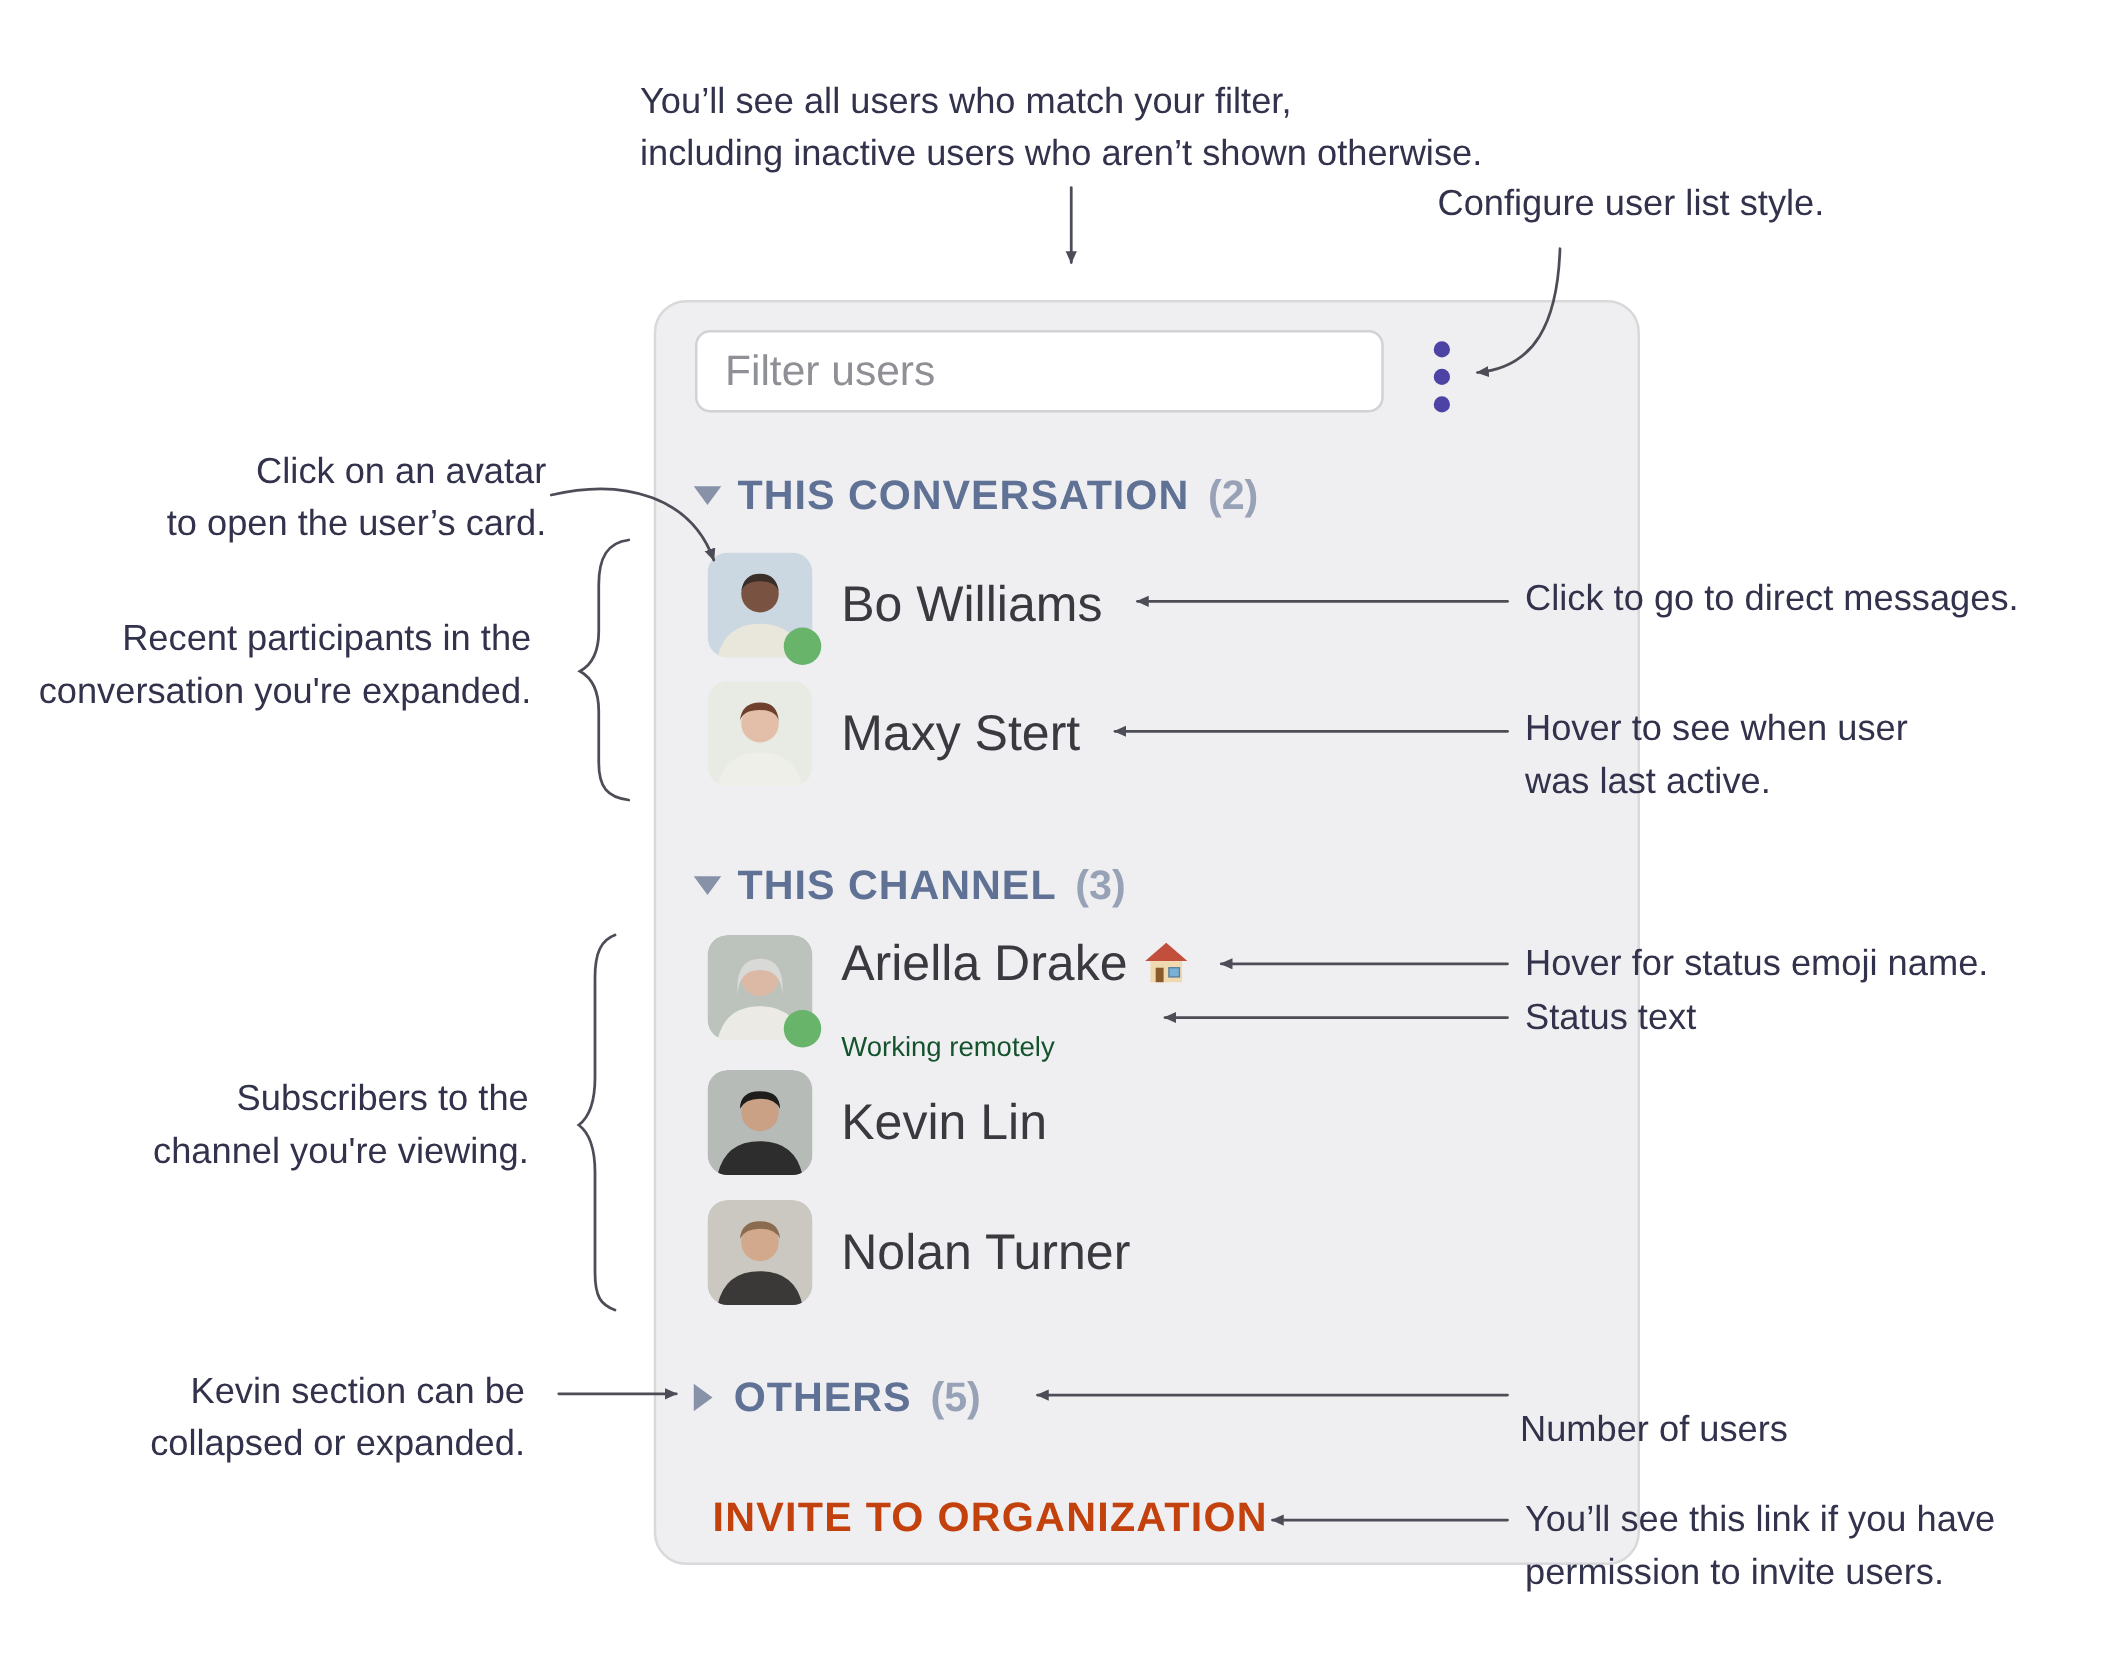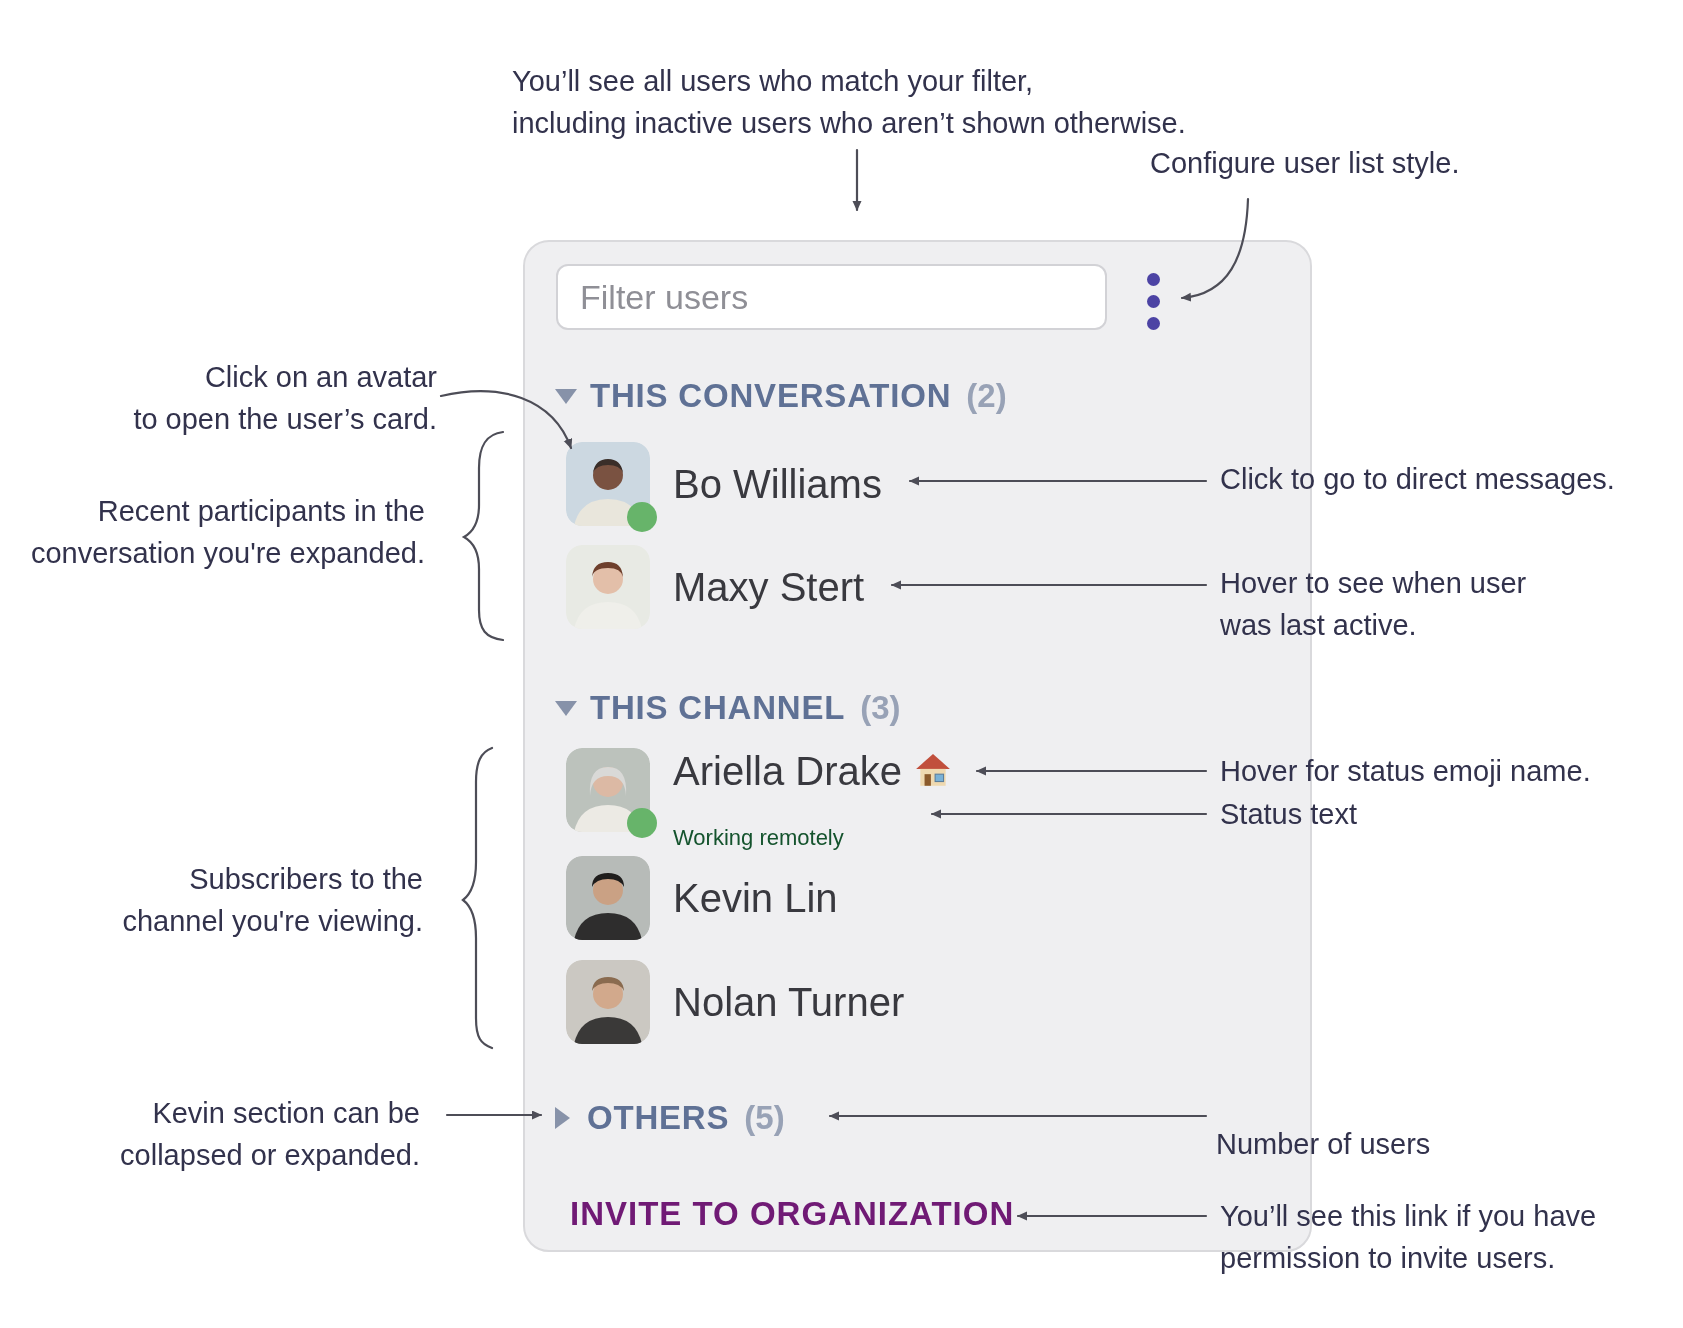--- a/index.html
+++ b/index.html
@@ -25,21 +25,21 @@
   .tri-r{width:0;height:0;border-top:11px solid transparent;border-bottom:11px solid transparent;border-left:15px solid #8792a9;margin-right:4px;}
   .slabel{font-size:33px;font-weight:bold;letter-spacing:0.8px;color:#5f7195;}
   .scount{font-size:33px;font-weight:bold;color:#98a2b6;margin-left:2px;}
   .row{position:absolute;left:41px;display:flex;align-items:center;gap:23px;cursor:pointer;}
   .avatar{position:relative;width:84px;height:84px;border-radius:16px;overflow:visible;flex:0 0 84px;}
   .avatar svg{width:84px;height:84px;border-radius:16px;display:block;}
   .presence{position:absolute;right:-7px;bottom:-6px;width:30px;height:30px;border-radius:50%;background:#67b46a;}
   .uname{font-size:40px;color:#39393f;white-space:nowrap;}
   .nameline{display:flex;align-items:center;gap:12px;height:46px;}
   .status-text{font-size:22px;color:#14532d;line-height:40px;margin-top:24px;}
-  #invite-link{position:absolute;left:45px;top:953px;font-size:33px;font-weight:bold;letter-spacing:1px;color:#701a75;text-decoration:none;cursor:pointer;}
+  #invite-link{position:absolute;left:45px;top:953px;font-size:33px;font-weight:bold;letter-spacing:1px;color:#c2410c;text-decoration:none;cursor:pointer;}
   
   .ann{position:absolute;color:#32324c;font-size:29px;line-height:42px;white-space:nowrap;}
   .ann.r{text-align:right;}
   #ann-filter{left:512px;top:60px;}
   #ann-configure{left:1150px;top:142px;}
   #ann-avatar{right:1246px;top:356px;}
   #ann-participants{right:1258px;top:490px;}
   #ann-subscribers{right:1260px;top:858px;}
   #ann-collapse{right:1263px;top:1092px;}
   #ann-dm{left:1220px;top:458px;}

